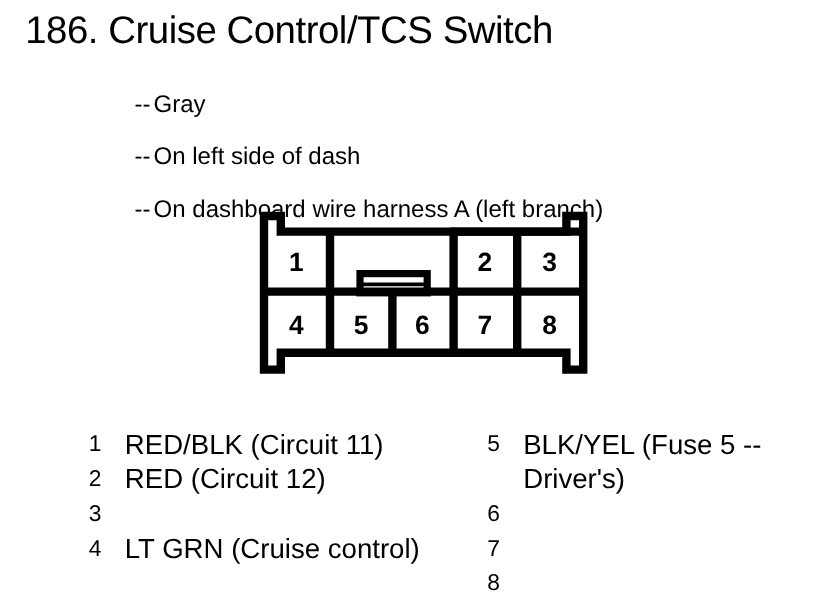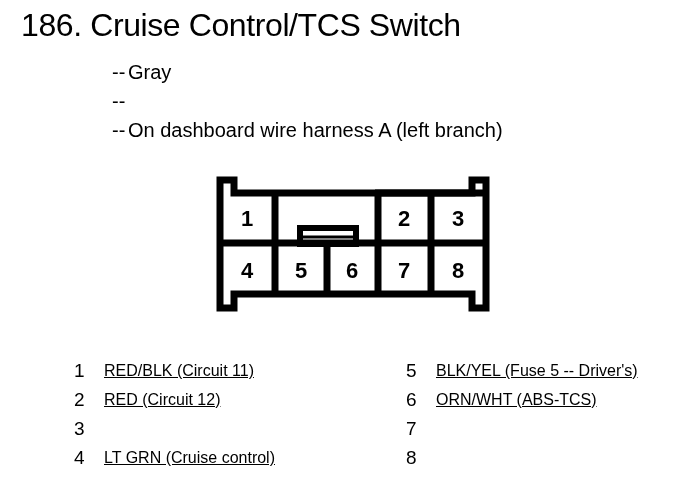--- a/index.html
+++ b/index.html
@@ -40,21 +40,21 @@
   .note-row {
     display: flex;
     align-items: baseline;
     white-space: nowrap;
   }
   .note-dash {
     width: 16px;
     flex: 0 0 16px;
     font-size: 20px;
   }
-  .note-text { font-size: 20px; }
+  .note-text { font-size: 20px; margin-top: 15px; }
 
   
   #connector {
     position: absolute;
     left: 212px;
     top: 174px;
     width: 282px;
     height: 140px;
   }
   #connector svg { display: block; }
@@ -72,36 +72,36 @@
     display: flex;
     align-items: flex-start;
   }
   .legend-num {
     flex: 0 0 30px;
     width: 30px;
     font-size: 19px;
   }
   .legend-desc {
     flex: 1 1 auto;
-    font-size: 16px;
-    text-decoration: underline;
+    font-size: 23px;
   }
 </style>
 </head>
 <body>
 
 <div id="page-title">186. Cruise Control/TCS Switch</div>
 
 <div id="note-list">
   <div class="note-row">
     <span class="note-dash">--</span>
     <span class="note-text">Gray</span>
   </div>
   <div class="note-row">
     <span class="note-dash">--</span>
+    <span class="note-text">On left side of dash</span>
   </div>
   <div class="note-row">
     <span class="note-dash">--</span>
     <span class="note-text">On dashboard wire harness A (left branch)</span>
   </div>
 </div>
 
 <div id="connector">
   <svg width="282" height="140" viewBox="0 0 282 140" xmlns="http://www.w3.org/2000/svg">
 
@@ -170,21 +170,20 @@
   </div>
 </div>
 
 <div id="legend-right" class="legend-col">
   <div class="legend-row">
     <span class="legend-num">5</span>
     <span class="legend-desc">BLK/YEL (Fuse 5 -- Driver's)</span>
   </div>
   <div class="legend-row">
     <span class="legend-num">6</span>
-    <span class="legend-desc">ORN/WHT (ABS-TCS)</span>
   </div>
   <div class="legend-row">
     <span class="legend-num">7</span>
   </div>
   <div class="legend-row">
     <span class="legend-num">8</span>
     <span class="legend-desc"></span>
   </div>
 </div>
 

